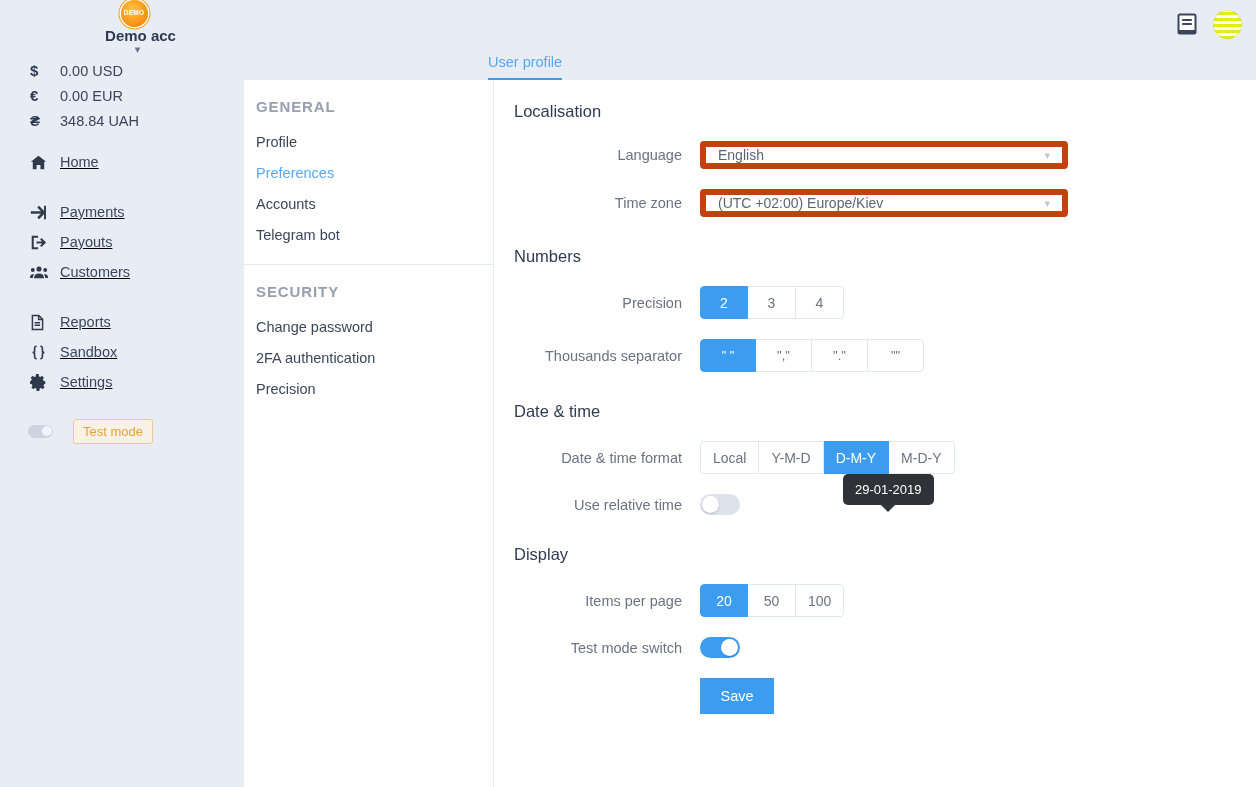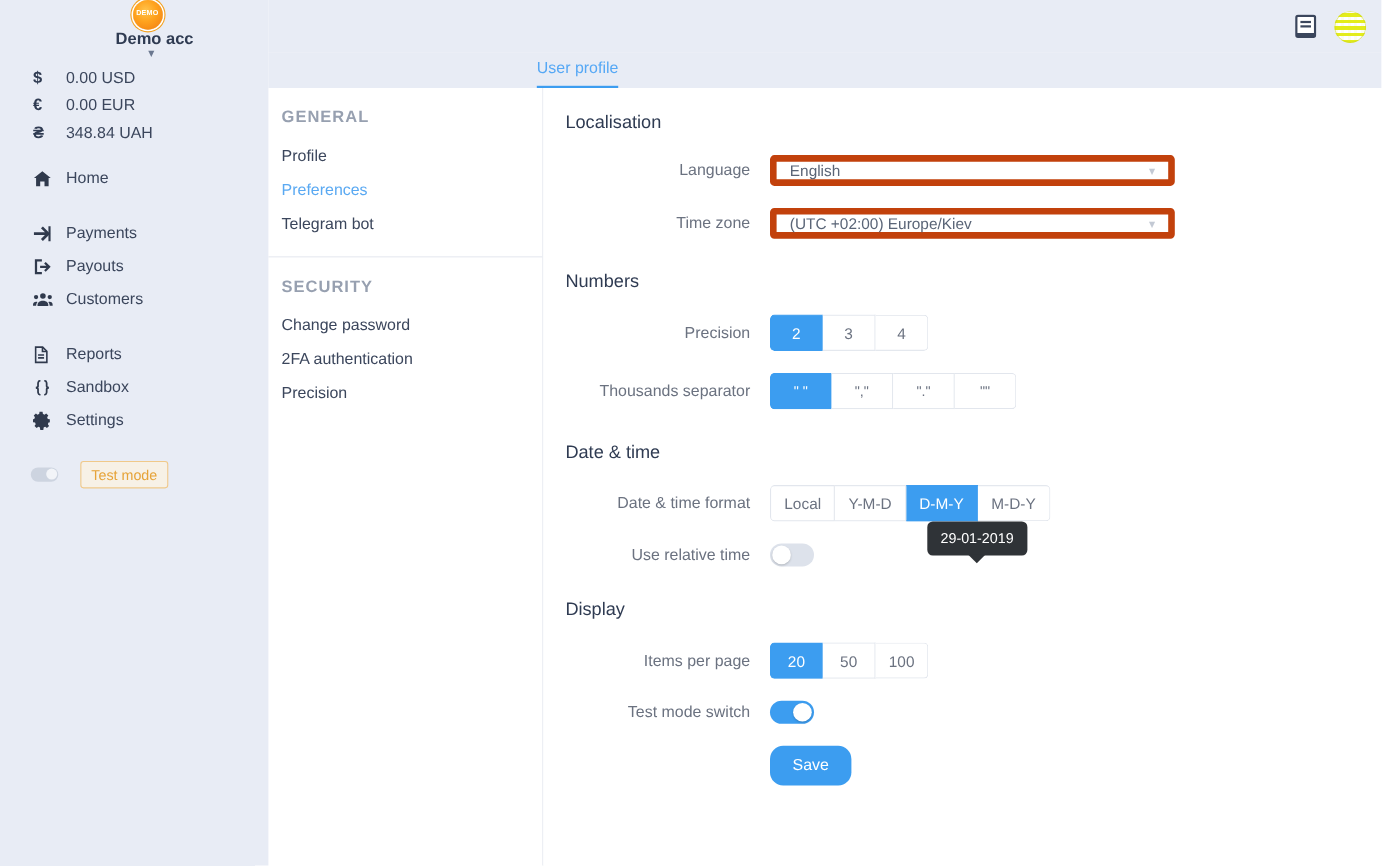--- a/index.html
+++ b/index.html
@@ -65,21 +65,21 @@
   .brand-caret { margin-left: 7px; color: #6b7890; font-size: 11px; line-height: 1; }
 
   .balances { margin-top: 10px; }
   .bal-row { display: flex; align-items: center; height: 25px; padding-left: 30px; }
   .bal-cur {
     width: 30px; flex: 0 0 30px; font-size: 15px; color: #2f3b52;
     font-weight: bold; text-align: left;
   }
   .bal-amt { font-size: 14.5px; color: #3b465c; }
 
-  .nav { margin-top: 14px; }
+  .nav { margin-top: 14px; text-decoration: underline; }
   .nav-item {
     display: flex; align-items: center; height: 30px;
     padding-left: 30px; cursor: pointer;
   }
   .nav-ico {
     width: 30px; flex: 0 0 30px; color: #303a4d;
     display: flex; align-items: center;
   }
   .nav-ico svg { display: block; }
   .nav-label { font-size: 14.5px; color: #3b465c; }
@@ -189,21 +189,21 @@
   }
   .sw-lg::after {
     content: ""; position: absolute; top: 2px; left: 2px;
     width: 17px; height: 17px; border-radius: 50%; background: #ffffff;
     box-shadow: 0 1px 2px rgba(0,0,0,.18);
   }
   .sw-lg.on { background: #3c9df0; }
   .sw-lg.on::after { left: auto; right: 2px; }
 
   .save-btn {
-    margin-left: 186px; width: 74px; height: 36px; border-radius: 12px;
+    margin-left: 186px; width: 74px; height: 36px; border-radius: 0;
     background: #3c9df0; color: #ffffff; font-size: 14.5px;
     display: flex; align-items: center; justify-content: center;
     cursor: pointer; border: none; font-family: inherit;
   }
 
   .tooltip {
     position: absolute; left: 349px; top: 394px;
     background: #2f3337; color: #ffffff; font-size: 13px;
     padding: 8px 12px; border-radius: 5px; white-space: nowrap;
   }
@@ -350,20 +350,21 @@
     <div class="tabsrow">
       <div class="tab">User profile</div>
     </div>
 
     <div class="body">
 
       <div class="subnav">
         <div class="subnav-head">GENERAL</div>
         <div class="subnav-item">Profile</div>
         <div class="subnav-item active">Preferences</div>
+        <div class="subnav-item">Accounts</div>
         <div class="subnav-item">Telegram bot</div>
         <div class="subnav-div"></div>
         <div class="subnav-head">SECURITY</div>
         <div class="subnav-item">Change password</div>
         <div class="subnav-item">2FA authentication</div>
         <div class="subnav-item">Precision</div>
       </div>
 
       <div class="main">
 

